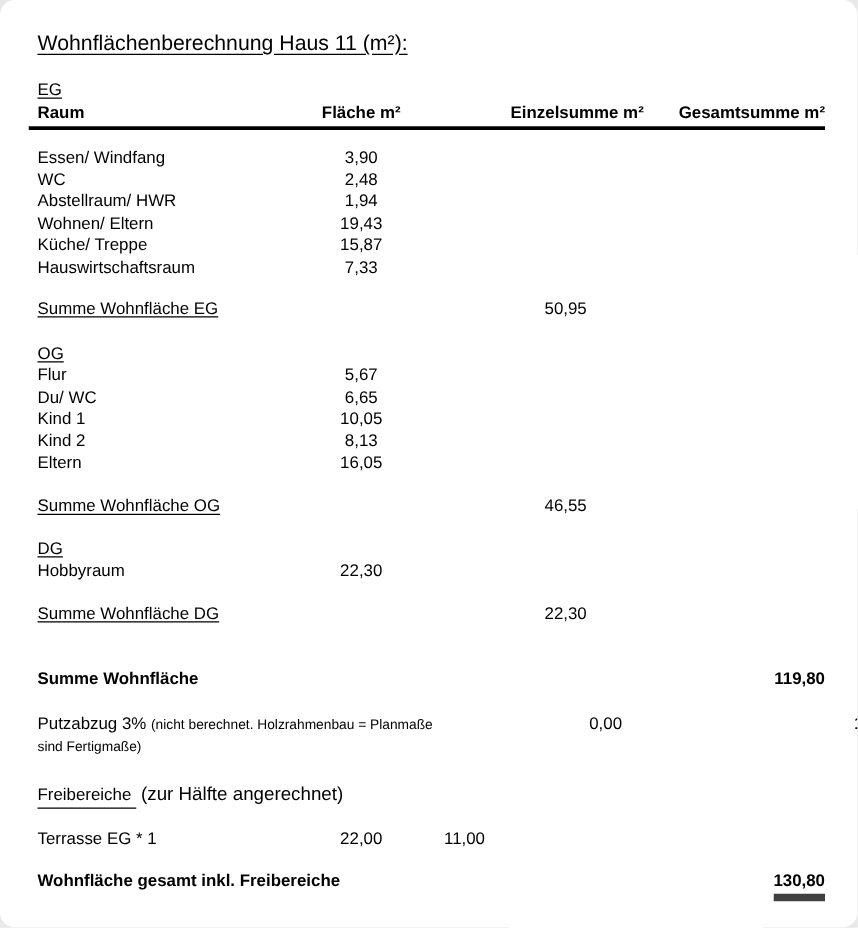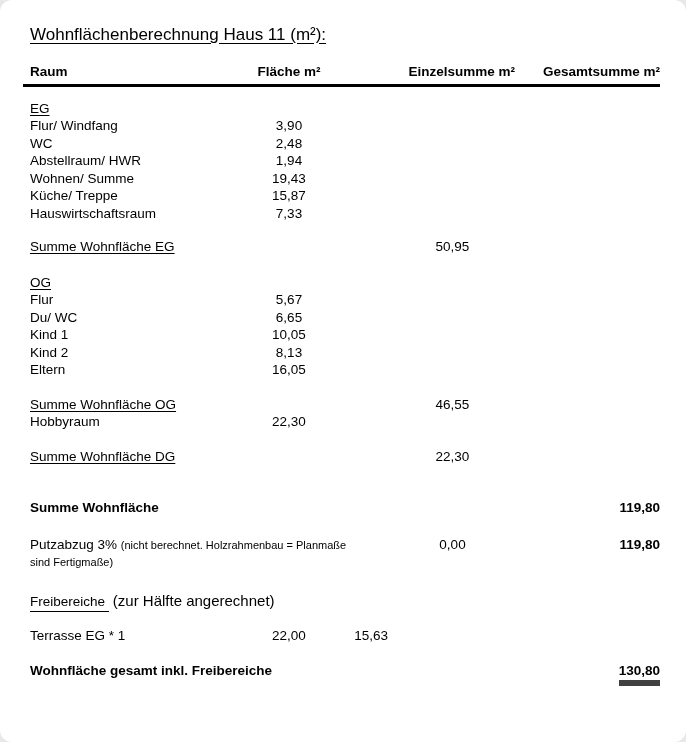--- a/index.html
+++ b/index.html
@@ -53,20 +53,21 @@
   .mt-total { margin-top:34px; }
   .mt-putz  { margin-top:19px; }
   .mt-frei  { margin-top:21px; }
   .mt-terr  { margin-top:15px; }
   .mt-final { margin-top:17px; }
   .row-putz {
     display:grid;
     grid-template-columns:360px 125px 145px;
     font-size:13.5px;
     line-height:17.5px;
+    gap:32px;
   }
   .putz-label-wrap { width:322px; }
   .putz-note { font-size:11px; line-height:15px; }
   .frei-label {
     border-bottom:1.5px solid #000;
     padding-right:4px;
     display:inline-block;
     padding-bottom:1px;
   }
   .final-value {
@@ -75,45 +76,45 @@
     padding-bottom:1px;
   }
 </style>
 </head>
 <body>
 
 <div class="page">
 
   <div class="title">Wohnflächenberechnung Haus 11 (m²):</div>
 
+  <div class="grid">
+    <div class="c-raum u">EG</div>
+  </div>
+
   <div class="grid header-row">
     <div class="c-raum">Raum</div>
     <div class="h-flaeche">Fläche m²</div>
     <div></div>
     <div class="h-einzel">Einzelsumme m²</div>
     <div class="h-gesamt">Gesamtsumme m²</div>
   </div>
-
-  <div class="grid">
-    <div class="c-raum u">EG</div>
-  </div>
-  <div class="grid">
-    <div class="c-raum">Flur/ Windfang</div>
+  <div class="grid">
+    <div class="c-raum">Essen/ Windfang</div>
     <div class="c-flaeche">3,90</div>
   </div>
   <div class="grid">
     <div class="c-raum">WC</div>
     <div class="c-flaeche">2,48</div>
   </div>
   <div class="grid">
     <div class="c-raum">Abstellraum/ HWR</div>
     <div class="c-flaeche">1,94</div>
   </div>
   <div class="grid">
-    <div class="c-raum">Wohnen/ Summe</div>
+    <div class="c-raum">Wohnen/ Eltern</div>
     <div class="c-flaeche">19,43</div>
   </div>
   <div class="grid">
     <div class="c-raum">Küche/ Treppe</div>
     <div class="c-flaeche">15,87</div>
   </div>
   <div class="grid">
     <div class="c-raum">Hauswirtschaftsraum</div>
     <div class="c-flaeche">7,33</div>
   </div>
@@ -147,20 +148,23 @@
     <div class="c-raum">Eltern</div>
     <div class="c-flaeche">16,05</div>
   </div>
   <div class="grid mt-17">
     <div class="c-raum u">Summe Wohnfläche OG</div>
     <div></div>
     <div></div>
     <div class="c-einzel">46,55</div>
   </div>
 
+  <div class="grid mt-17">
+    <div class="c-raum u">DG</div>
+  </div>
   <div class="grid">
     <div class="c-raum">Hobbyraum</div>
     <div class="c-flaeche">22,30</div>
   </div>
   <div class="grid mt-17">
     <div class="c-raum u">Summe Wohnfläche DG</div>
     <div></div>
     <div></div>
     <div class="c-einzel">22,30</div>
   </div>
@@ -185,21 +189,21 @@
   <div class="grid mt-frei">
     <div class="c-raum" style="grid-column:1 / span 3;">
       <span class="frei-label">Freibereiche</span>
       <span class="small">(zur Hälfte angerechnet)</span>
     </div>
   </div>
 
   <div class="grid mt-terr">
     <div class="c-raum">Terrasse EG * 1</div>
     <div class="c-flaeche">22,00</div>
-    <div class="c-extra">15,63</div>
+    <div class="c-extra">11,00</div>
   </div>
 
   <div class="grid mt-final">
     <div class="c-raum bold" style="grid-column:1 / span 3; white-space:nowrap;">Wohnfläche gesamt inkl. Freibereiche</div>
     <div></div>
     <div class="c-gesamt bold">
       <span class="final-value">130,80</span>
     </div>
   </div>
 

